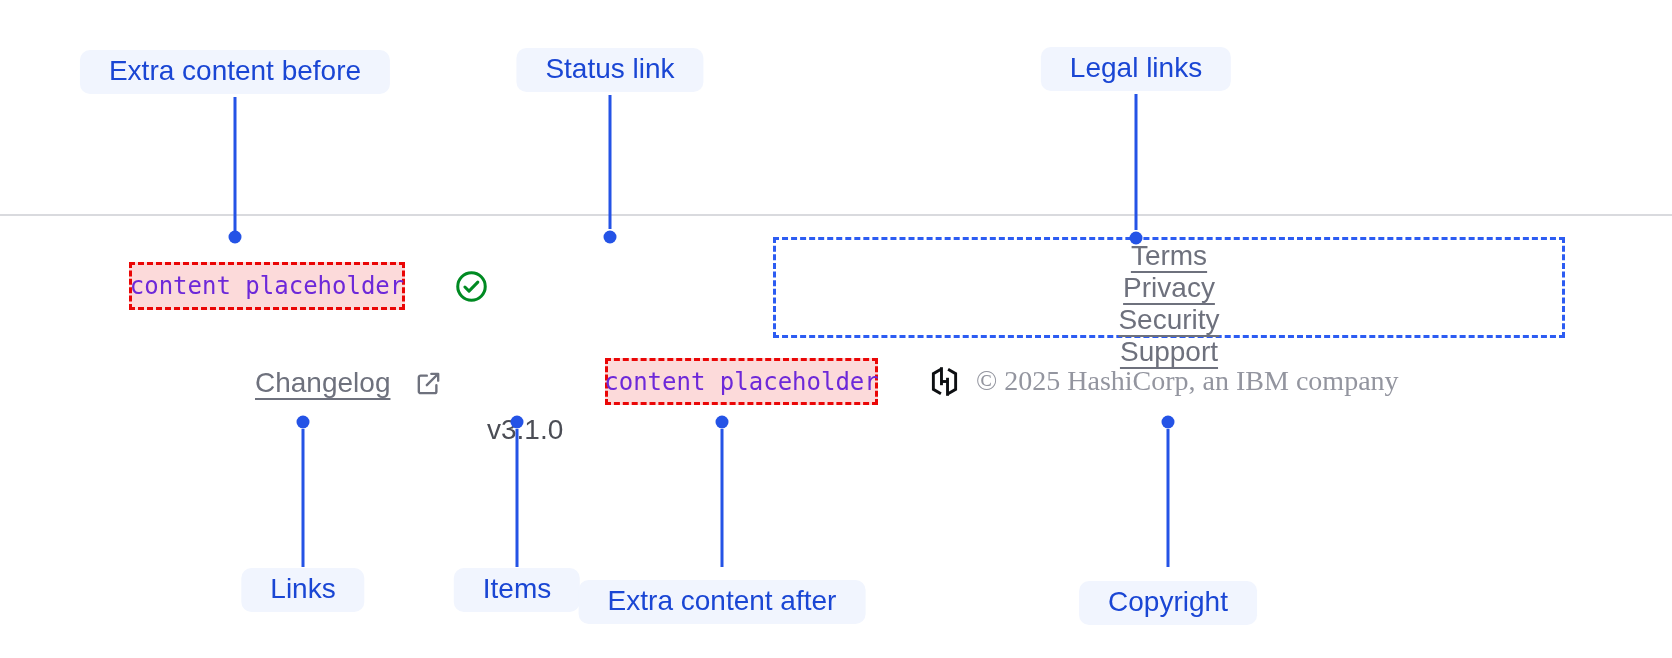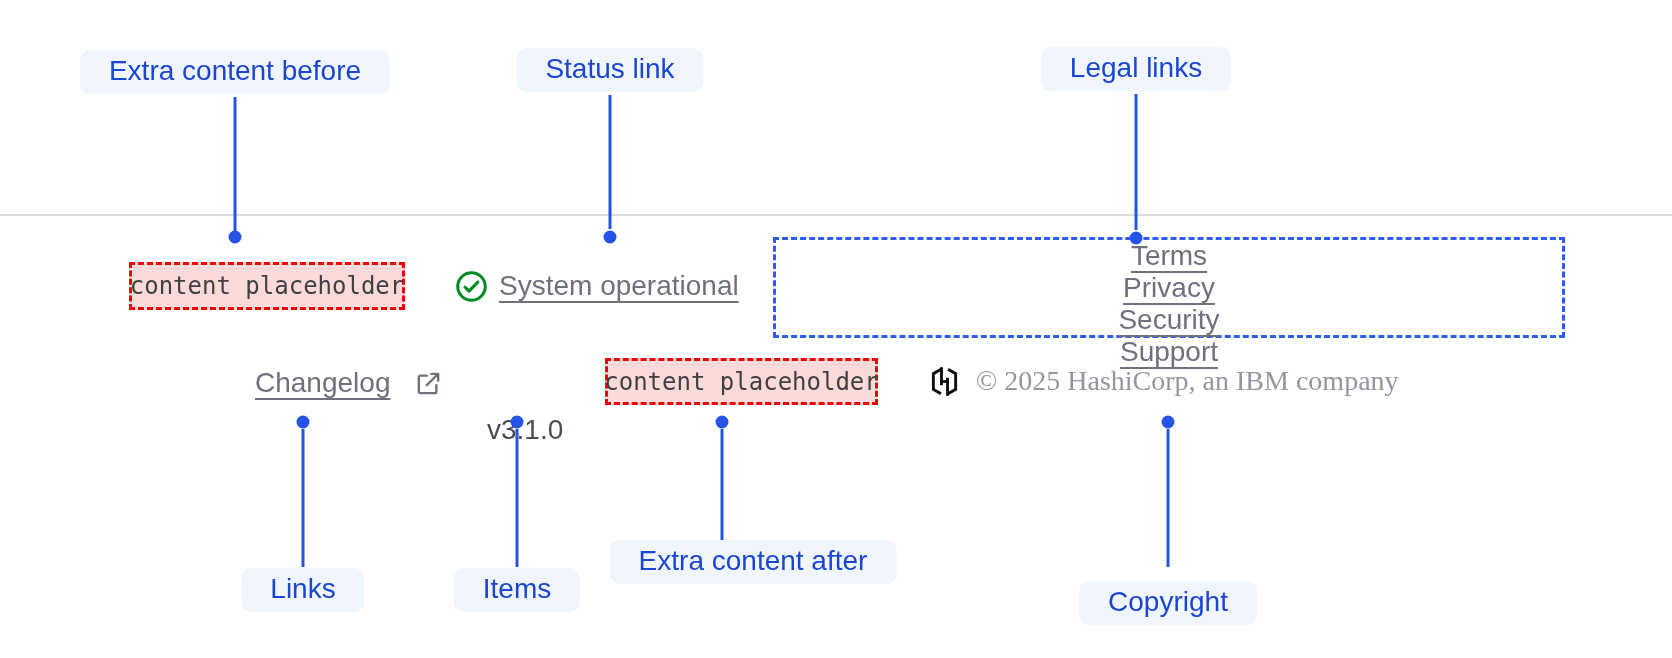--- a/index.html
+++ b/index.html
@@ -25,21 +25,21 @@
   }
   .dot {
     position: absolute; width: 13px; height: 13px; border-radius: 50%;
     background: #2453e6; transform: translate(-50%, -50%); z-index: 5;
   }
 
   
   .placeholder {
     position: absolute; display: flex; align-items: center; justify-content: center;
     background: #fcdada; border: 3px dashed #ea0606;
-    color: #404040; font-family: "DejaVu Sans Mono", monospace;
+    color: #6d28d9; font-family: "DejaVu Sans Mono", monospace;
     font-size: 24px; white-space: nowrap;
   }
   .footer-link {
     color: #6e717d; font-size: 28px; text-decoration: underline;
     text-decoration-thickness: 2px; text-underline-offset: 6px; cursor: pointer;
   }
   .status-wrap {
     position: absolute; left: 455px; top: 262px; height: 48px;
     display: flex; align-items: center; gap: 11px;
   }
@@ -78,21 +78,20 @@
     <span>content placeholder</span>
   </div>
 
   <div class="status-wrap">
     <span class="icon">
       <svg width="33" height="33" viewBox="0 0 24 24" fill="none">
         <circle cx="12" cy="12" r="10" stroke="#008a22" stroke-width="2.2"></circle>
         <path d="M7.2 12.4l3 3 6.4-6.6" stroke="#008a22" stroke-width="2.2" fill="none" stroke-linecap="round" stroke-linejoin="round"></path>
       </svg>
     </span>
-    <span class="footer-link">System operational</span>
   </div>
 
   <div class="legal-box">
     <span class="footer-link">Terms</span>
     <span class="footer-link">Privacy</span>
     <span class="footer-link">Security</span>
     <span class="footer-link">Support</span>
   </div>
 
   <div class="row2-item" style="left:255px; top:360px; height:46px; gap:25px;">
@@ -128,19 +127,19 @@
   <div class="dot" style="left:303px; top:422px;"></div>
   <div class="vline" style="left:303px; top:429px; height:138px;"></div>
   <div class="pill" style="left:303px; top:568px;">Links</div>
 
   <div class="dot" style="left:517px; top:422px;"></div>
   <div class="vline" style="left:517px; top:429px; height:138px;"></div>
   <div class="pill" style="left:517px; top:568px;">Items</div>
 
   <div class="dot" style="left:722px; top:422px;"></div>
   <div class="vline" style="left:722px; top:429px; height:138px;"></div>
-  <div class="pill" style="left:722px; top:540px;margin-left:31px;">Extra content after</div>
+  <div class="pill" style="left:722px; top:580px;">Extra content after</div>
 
   <div class="dot" style="left:1168px; top:422px;"></div>
   <div class="vline" style="left:1168px; top:429px; height:138px;"></div>
   <div class="pill" style="left:1168px; top:581px;">Copyright</div>
 
 </div>
 
 </body></html>

